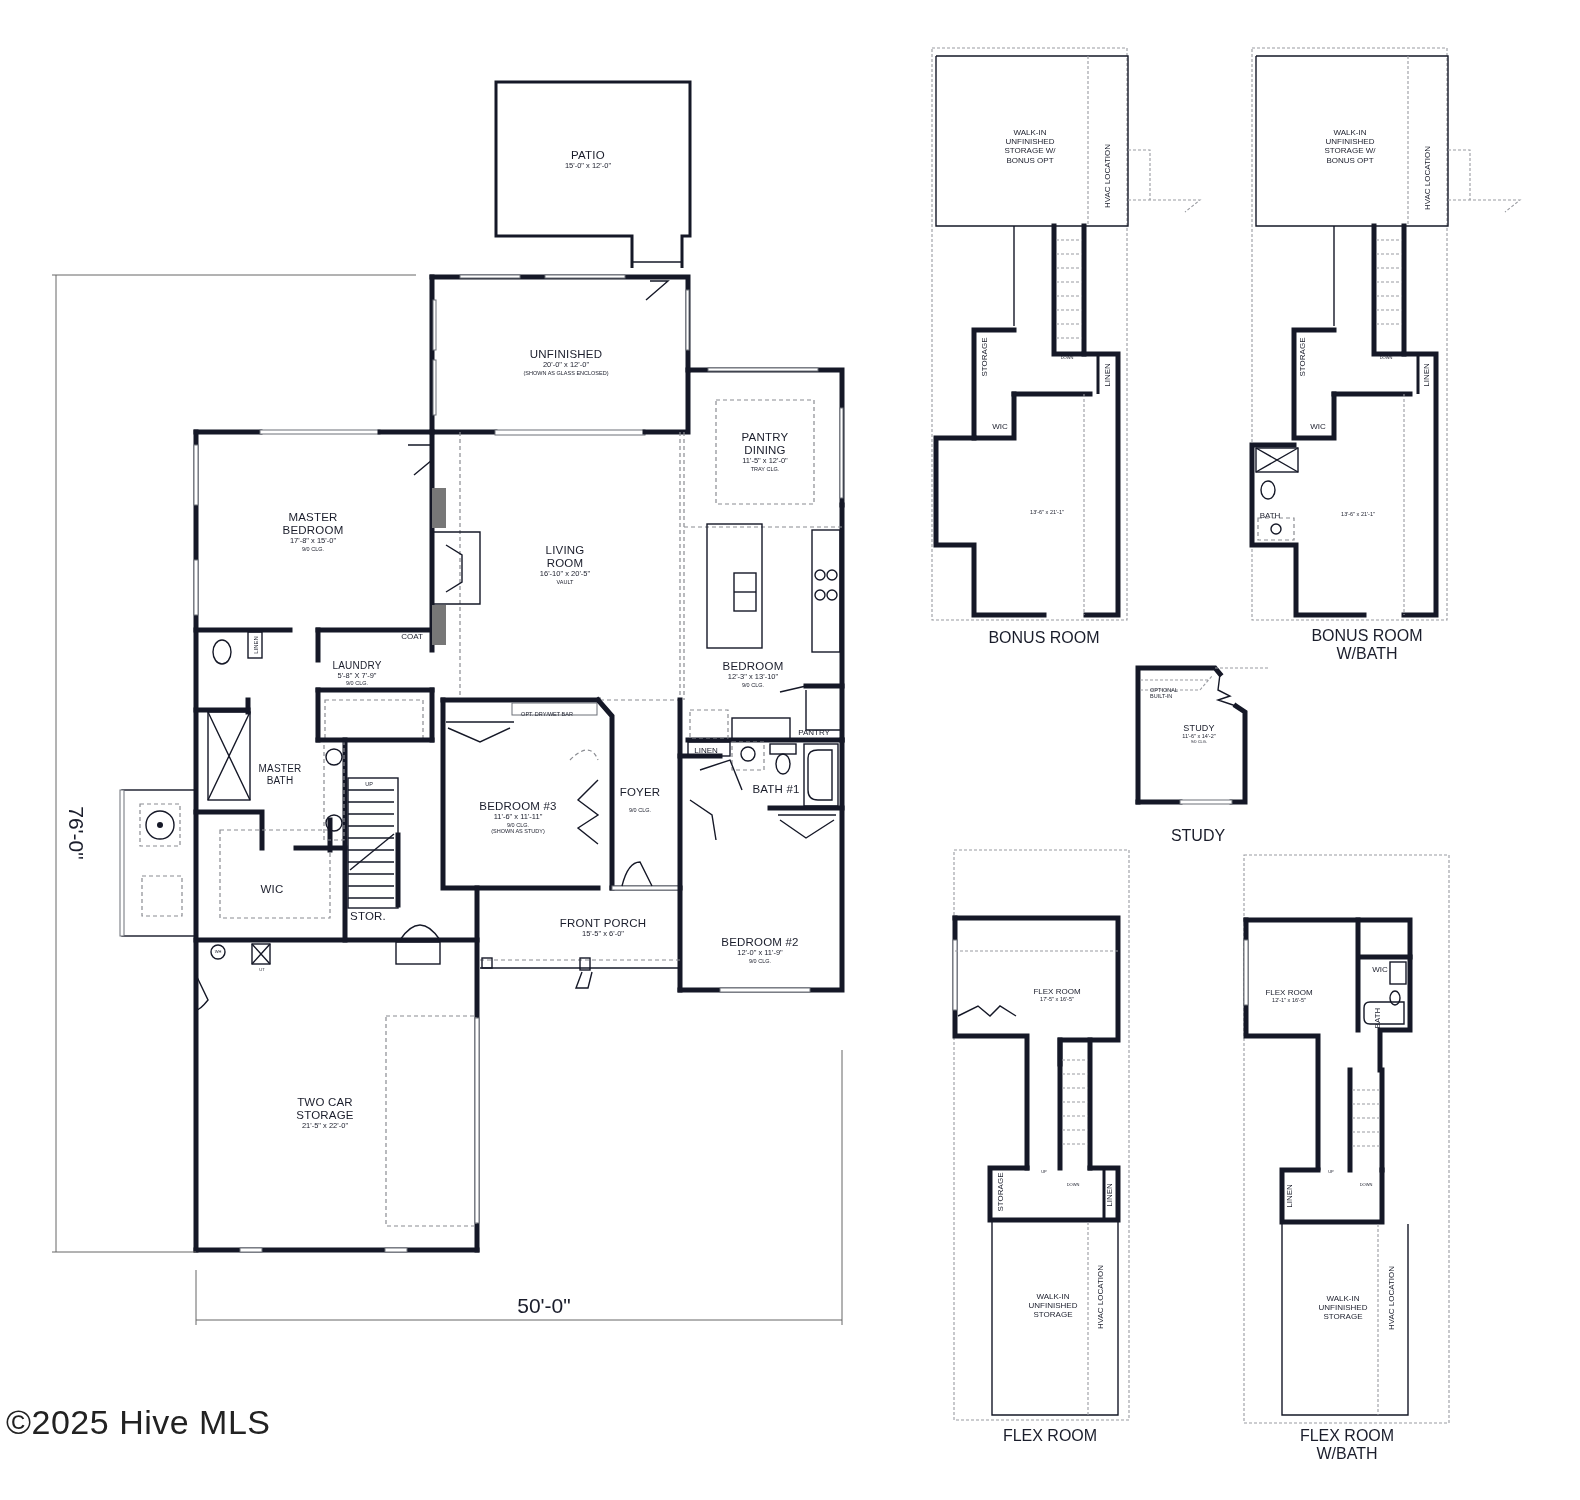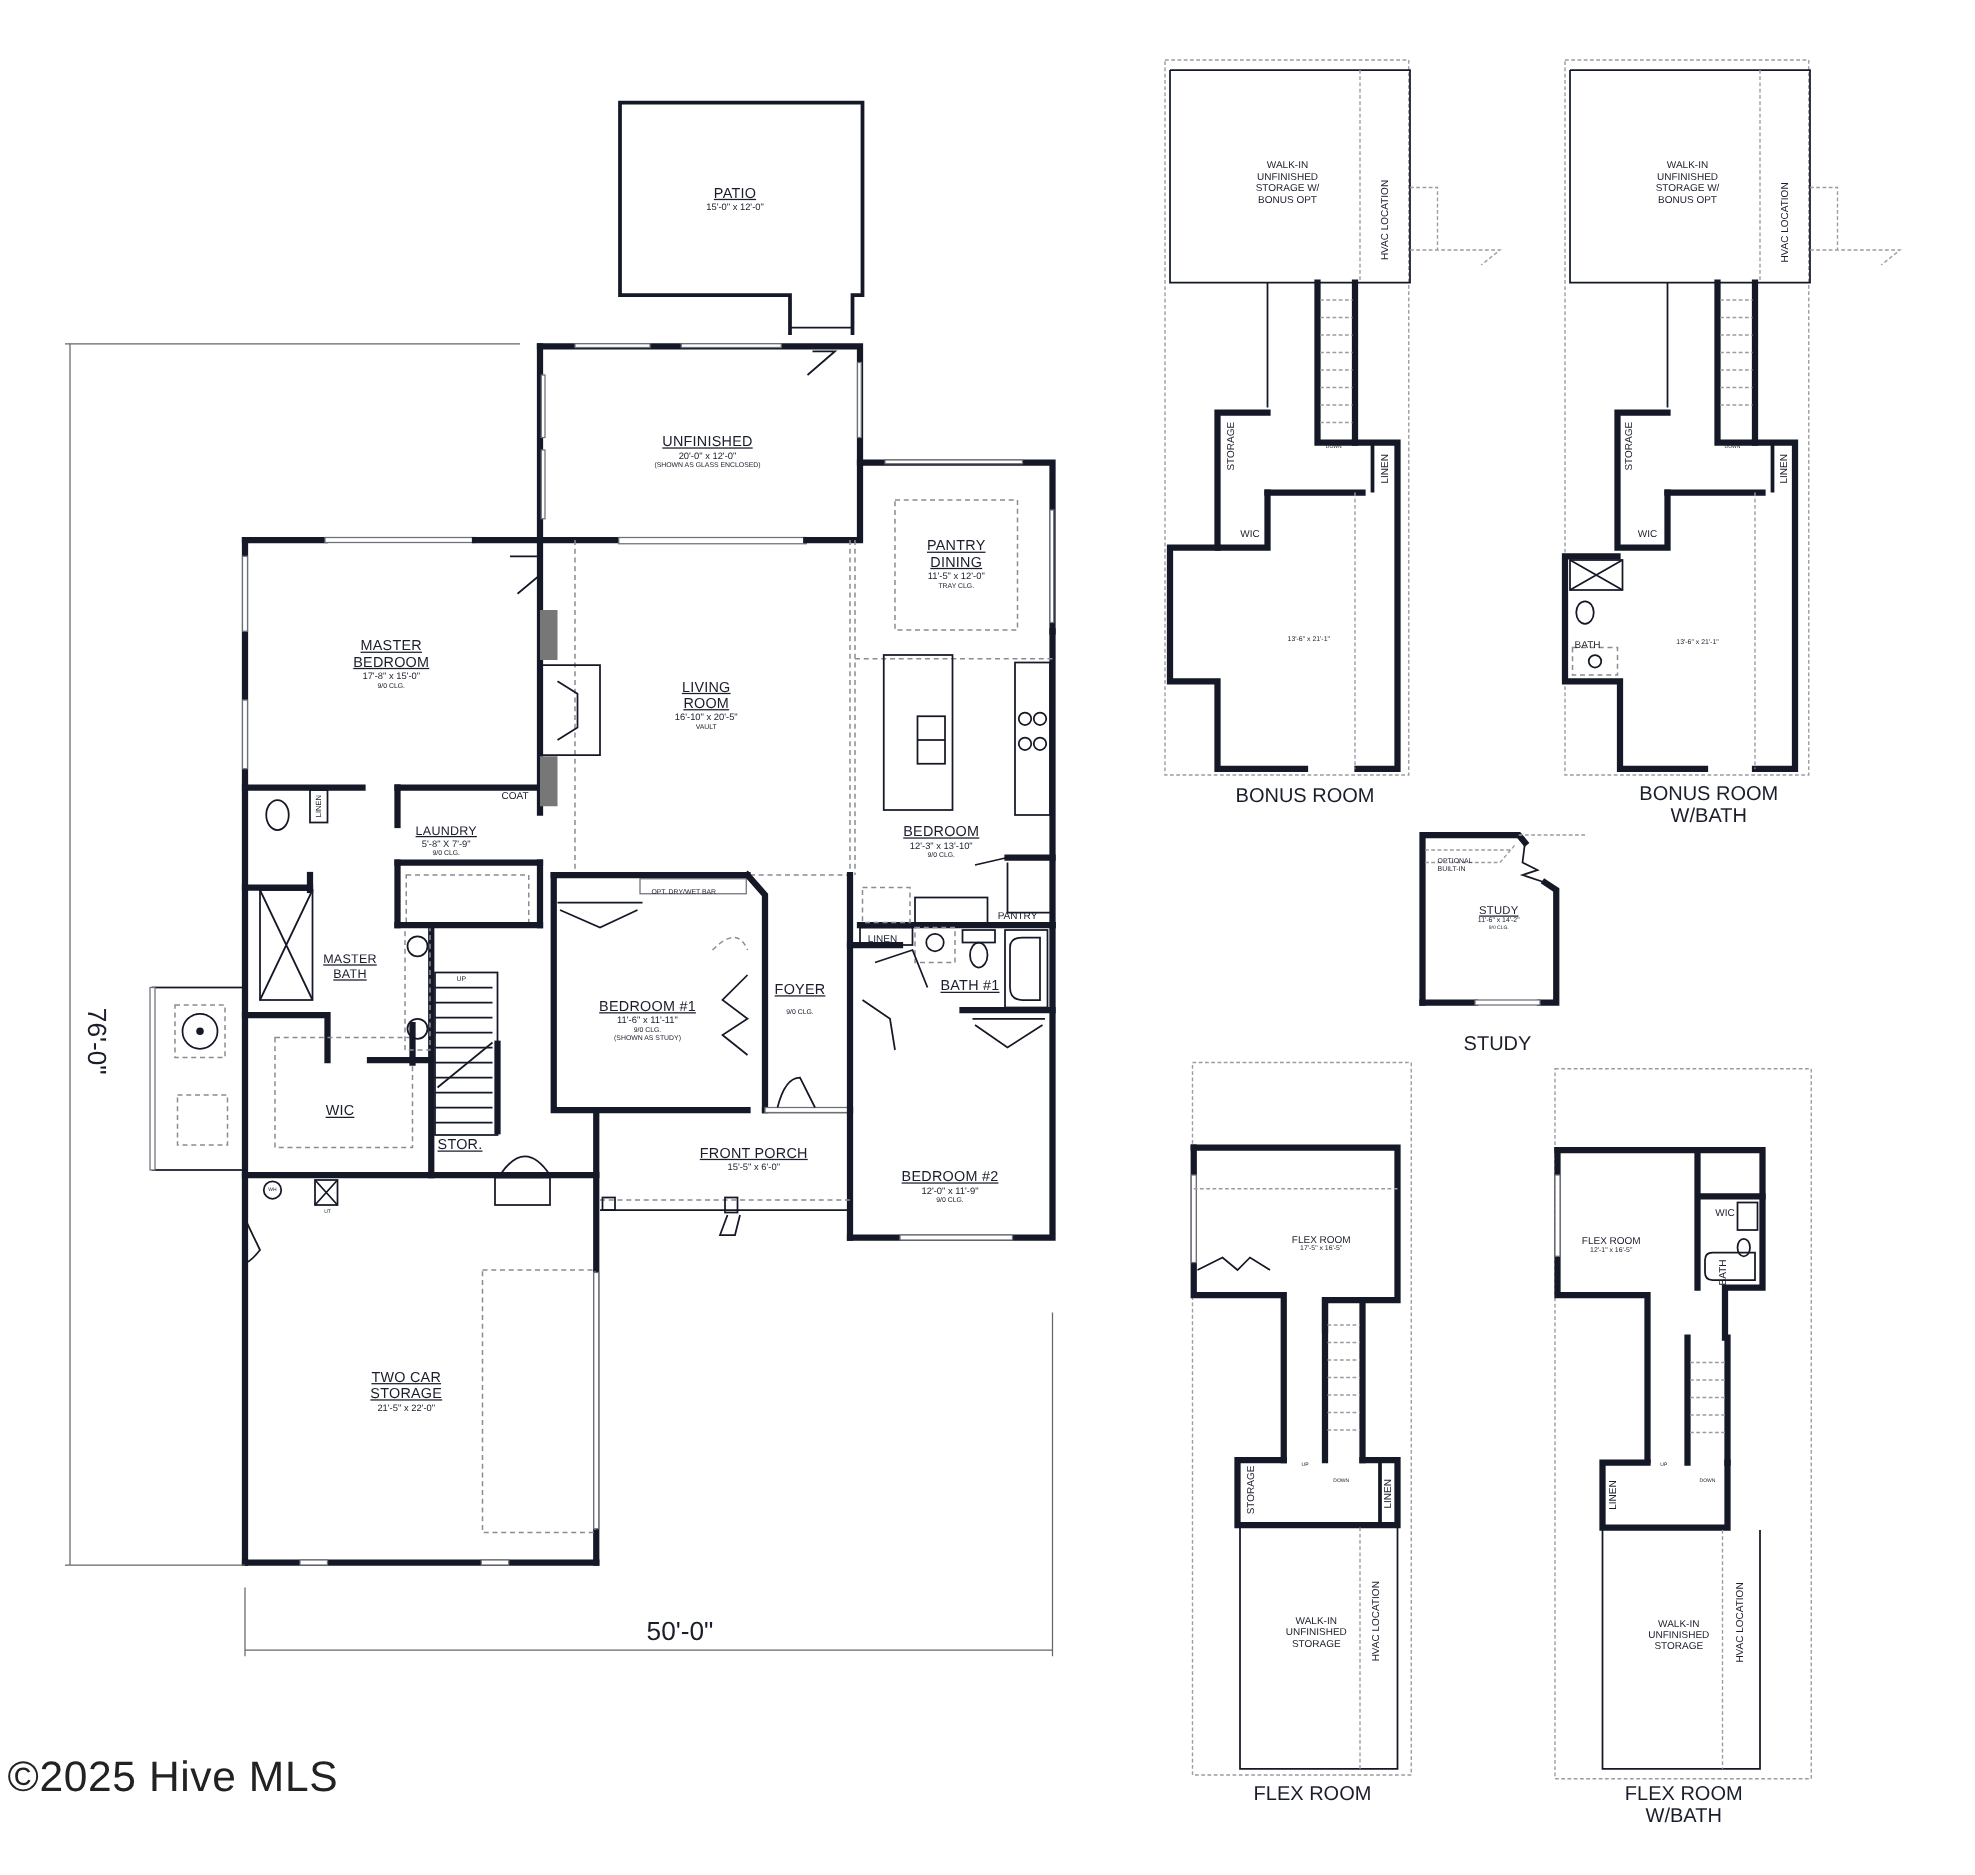--- a/index.html
+++ b/index.html
@@ -8,21 +8,21 @@
   svg.plan { position:absolute; left:0; top:0; }
   .w { fill:none; stroke:#151827; stroke-width:5; stroke-linecap:square; }
   .wt { fill:none; stroke:#151827; stroke-width:3; }
   .thin { fill:none; stroke:#151827; stroke-width:1.4; }
   .dash { fill:none; stroke:#8a8c92; stroke-width:1.2; stroke-dasharray:4 3; }
   .ddash { fill:none; stroke:#9a9ca2; stroke-width:1.1; stroke-dasharray:3 2; }
   .win { fill:#fff; stroke:#6d7078; stroke-width:1; }
   .dim { fill:none; stroke:#666; stroke-width:1; }
   .lbl { position:absolute; text-align:center; transform:translate(-50%,-50%);
          white-space:nowrap; line-height:1.15; }
-  .rn { font-size:11.5px; font-weight:normal; letter-spacing:0.2px;text-decoration:underline; }
+  .rn { font-size:11.5px; font-weight:normal; letter-spacing:0.2px; }
   .rd { font-size:7.5px; }
   .rc { font-size:5.5px; }
   .cap { font-size:16px; }
   .vert { transform:translate(-50%,-50%) rotate(-90deg); }
   .big { font-size:21px; }
   .copyright { position:absolute; left:6px; top:1403px; font-size:34px;
                color:#222; letter-spacing:0.5px; font-weight:300; }
 </style>
 </head>
 <body>
@@ -334,21 +334,21 @@
   <div class="lbl" style="left:357px;top:673px">
     <div class="rn" style="font-size:10px">LAUNDRY</div>
     <div class="rd">5'-8" X 7'-9"</div>
     <div class="rc">9/0 CLG.</div>
   </div>
   <div class="lbl" style="left:280px;top:774px">
     <div class="rn" style="font-size:10px">MASTER</div>
     <div class="rn" style="font-size:10px">BATH</div>
   </div>
   <div class="lbl" style="left:518px;top:817px">
-    <div class="rn">BEDROOM #1</div>
+    <div class="rn">BEDROOM #3</div>
     <div class="rd">11'-6" x 11'-11"</div>
     <div class="rc">9/0 CLG.</div>
     <div class="rc">(SHOWN AS STUDY)</div>
   </div>
   <div class="lbl" style="left:640px;top:800px">
     <div class="rn">FOYER</div>
     <div class="rc" style="margin-top:8px">9/0 CLG.</div>
   </div>
   <div class="lbl" style="left:776px;top:790px">
     <div class="rn">BATH #1</div>

